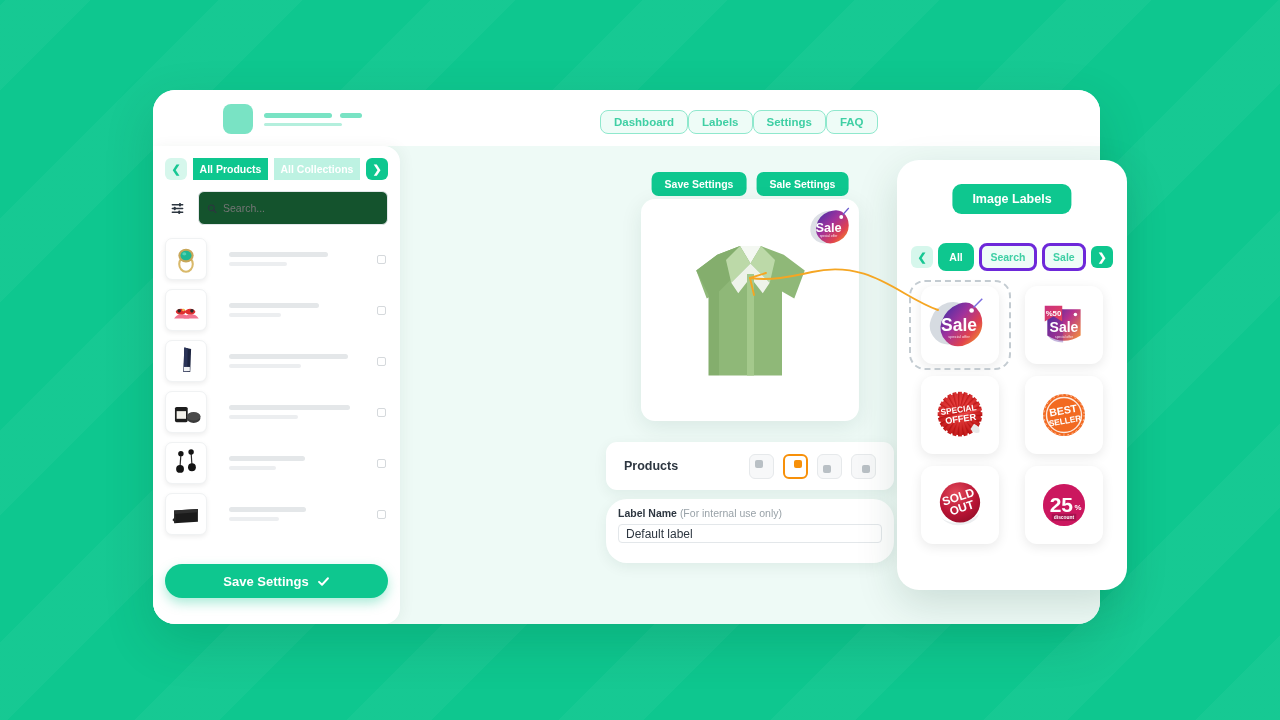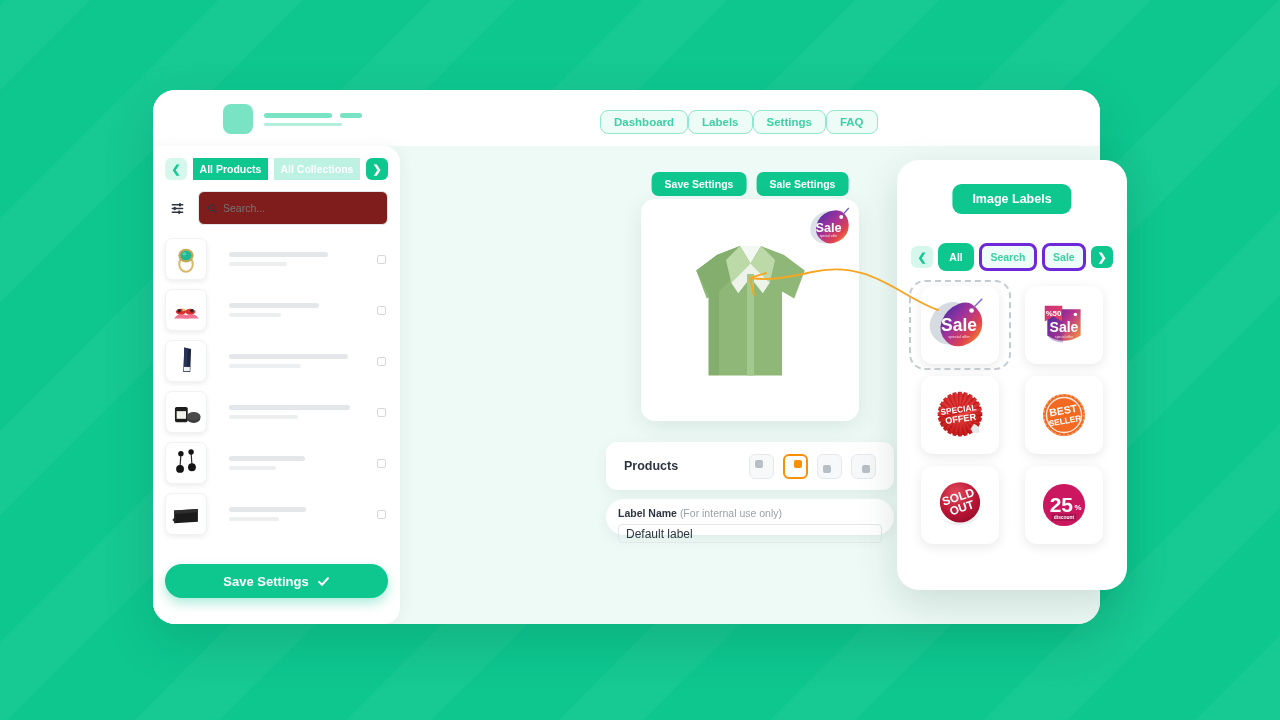--- a/index.html
+++ b/index.html
@@ -124,21 +124,21 @@
     width: 25px; height: 25px; border-radius: 6px;
     background: #fff;
     display: flex; align-items: center; justify-content: center;
     flex: 0 0 auto;
   }
   .search-box {
     flex: 1 1 auto; height: 25px;
     border: 1px solid #e3e7ea; border-radius: 6px;
     display: flex; align-items: center; gap: 6px;
     padding: 16px 8px;
-    background: #7f1d1d;
+    background: #14532d;
   }
   .search-box input {
     border: none; outline: none;
     font-size: 10.5px; color: #8d969c;
     font-family: inherit;
     width: 100%; background: transparent;
   }
 
   .product-list {
     margin-top: 10px;
@@ -237,21 +237,21 @@
   .place-opt.sel .dot { background: #f79009; }
   .pos-tl .dot { left: 5px; top: 5px; }
   .pos-tr .dot { right: 4px; top: 4px; }
   .pos-bl .dot { left: 5px; bottom: 5px; }
   .pos-br .dot { right: 5px; bottom: 5px; }
 
   .labelname-card {
     position: absolute;
     left: 50%; transform: translateX(-50%);
     top: 353px;
-    width: 288px; height: 36px;
+    width: 288px; height: 64px;
     background: #fff; border-radius: 21px;
     padding: 8px 12px;
     box-shadow: 0 4px 14px rgba(0,60,40,0.07);
   }
   .ln-title { font-size: 10.5px; color: #2d3640; font-weight: 700; }
   .ln-title .sub { color: #99a2a8; font-weight: 400; }
   .ln-input {
     margin-top: 5px;
     height: 19px;
     border: 1px solid #e3e7ea; border-radius: 4px;

